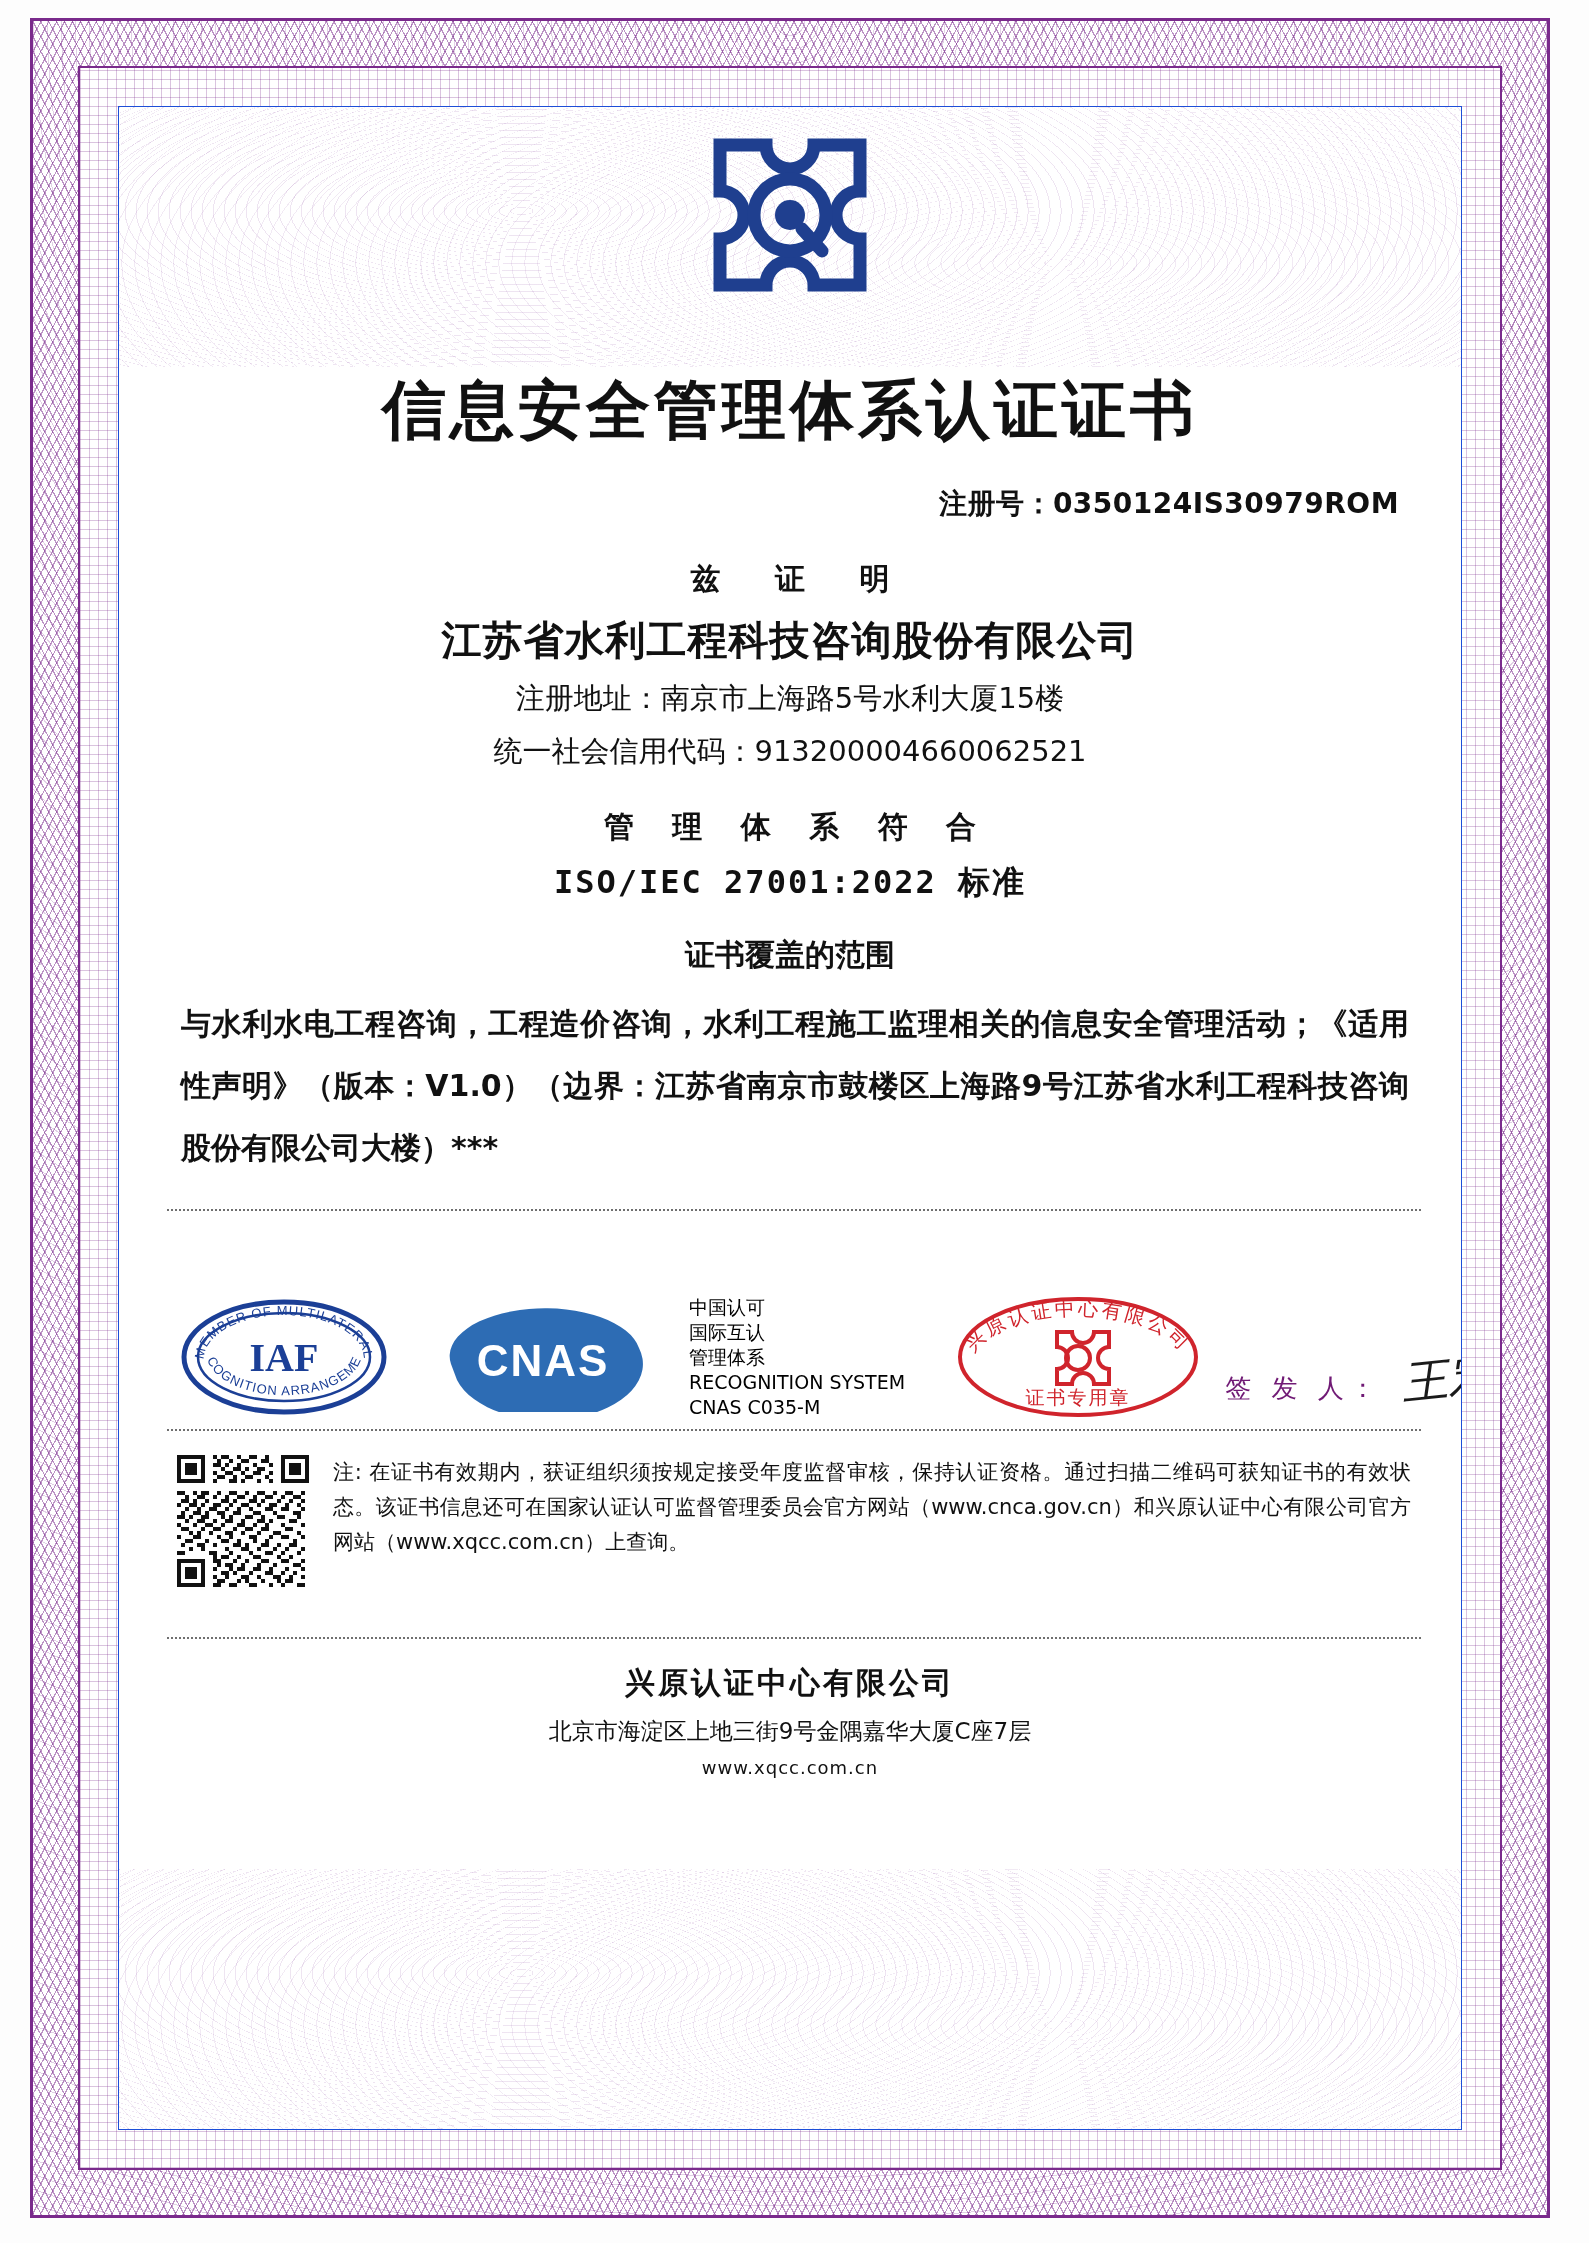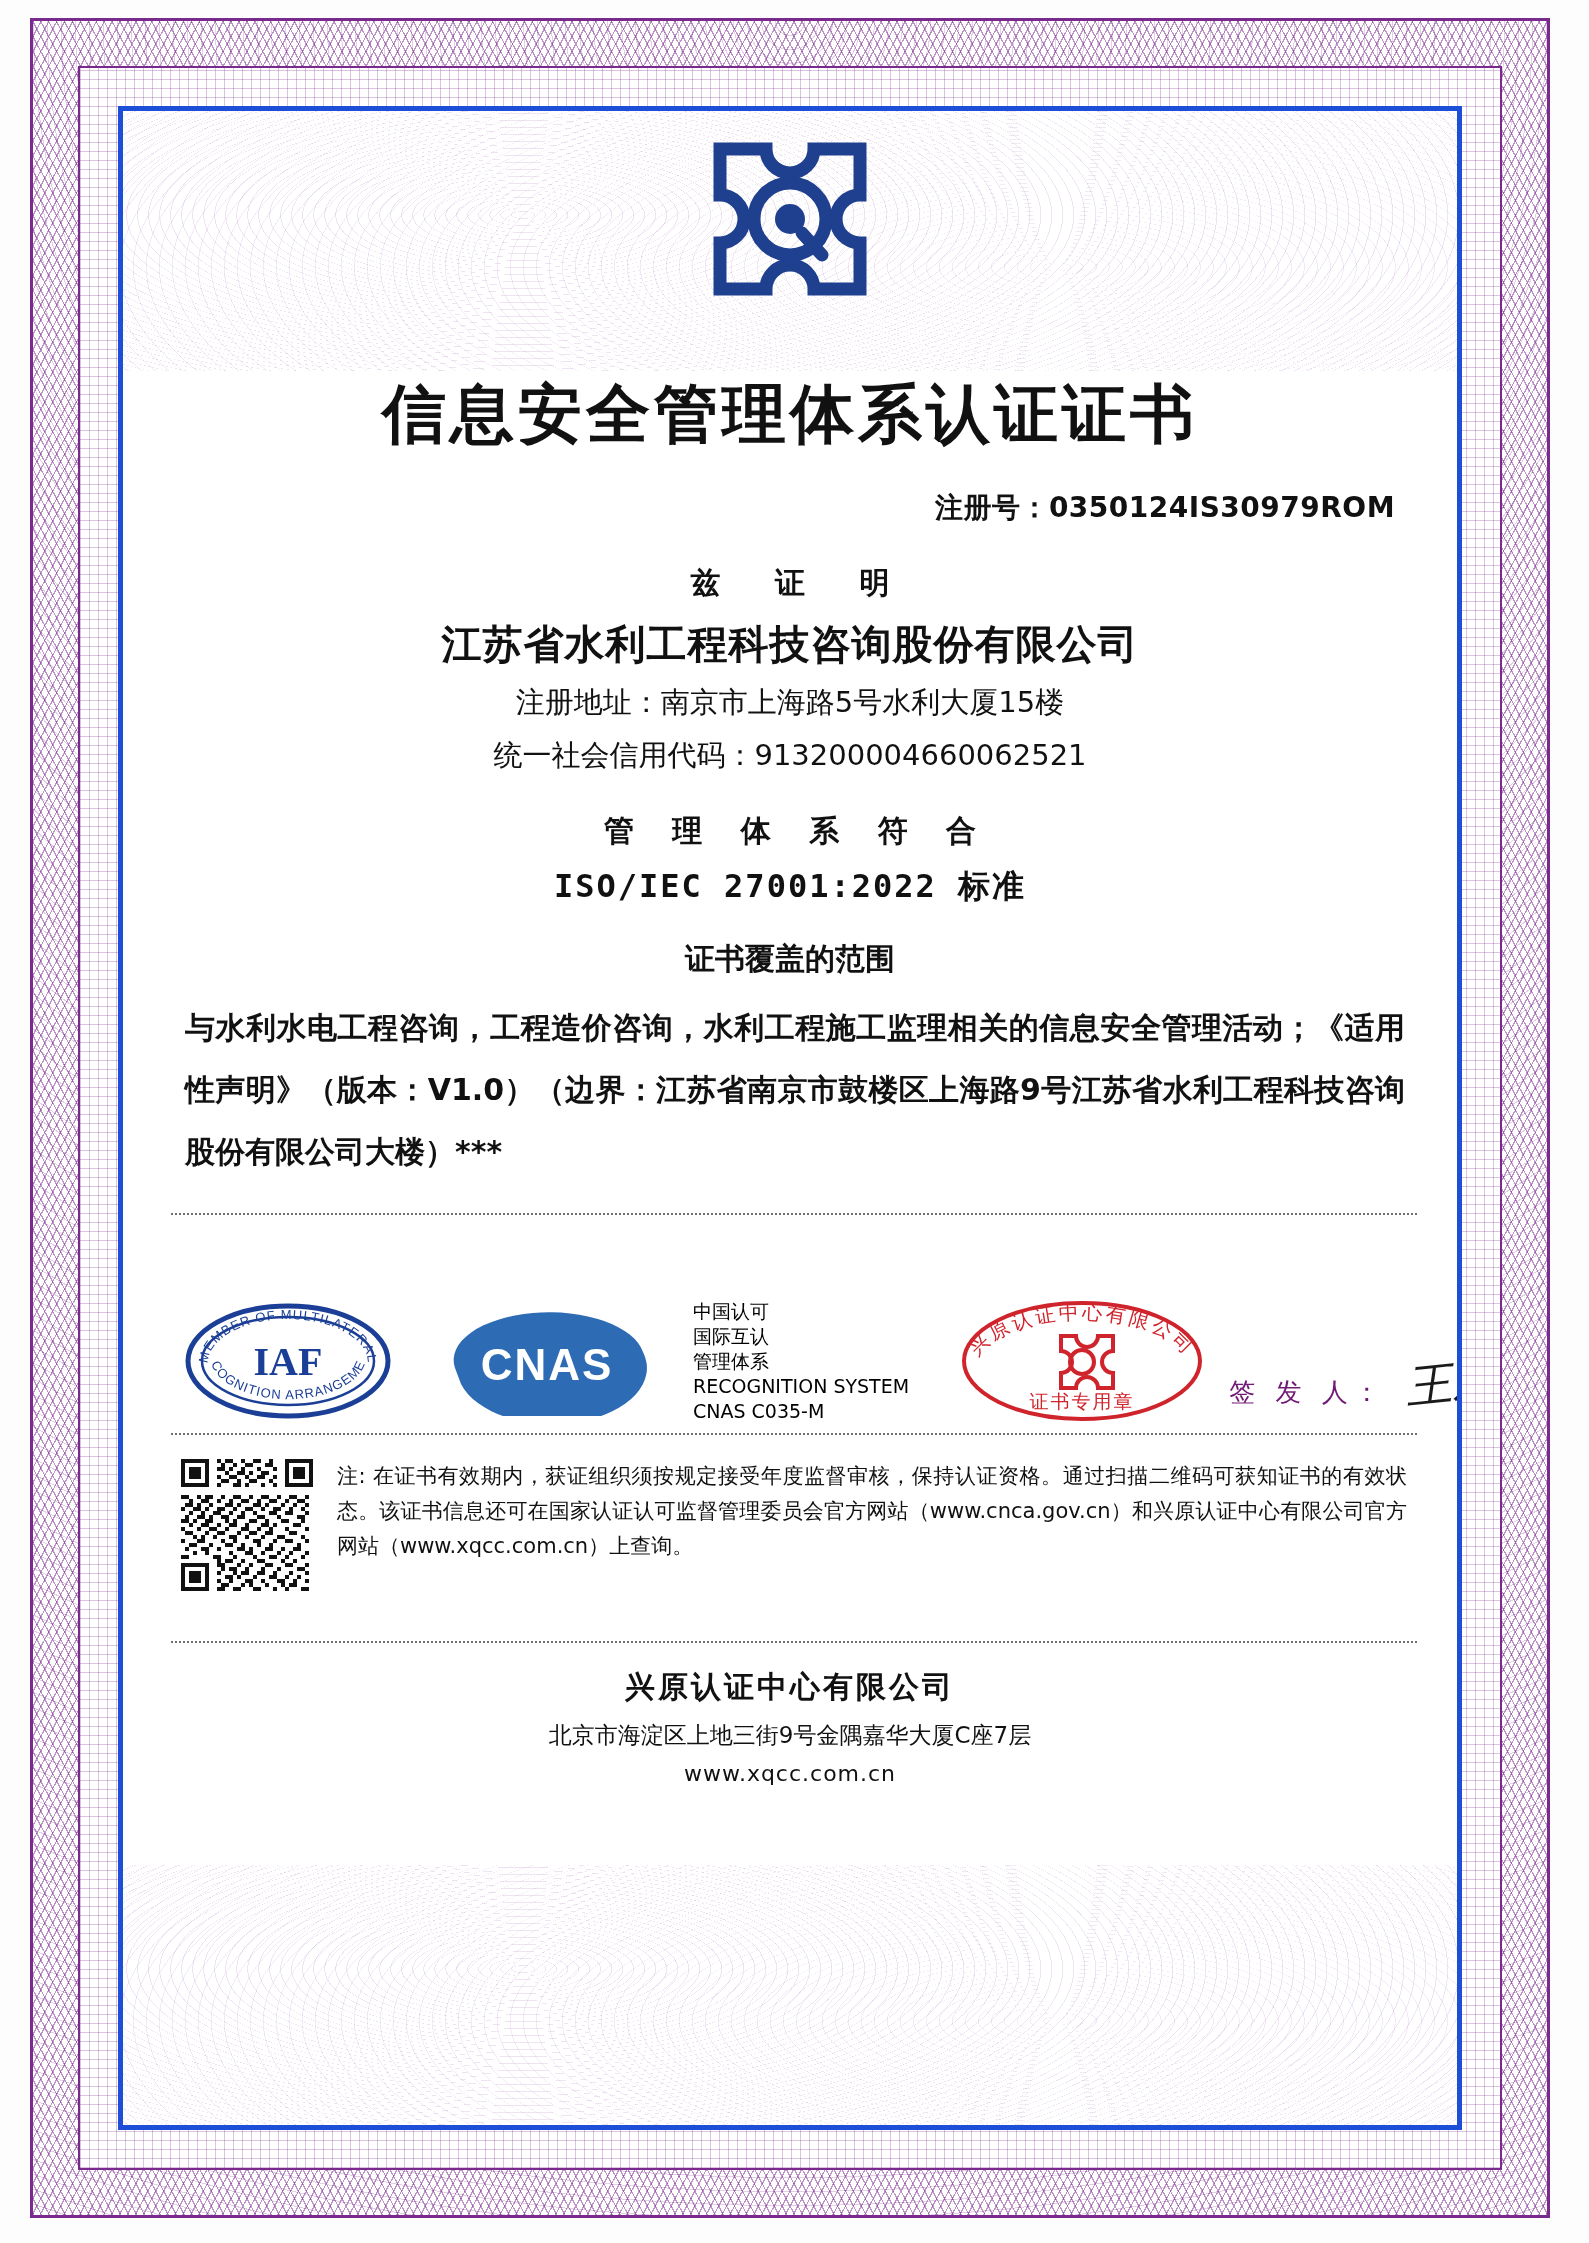--- a/index.html
+++ b/index.html
@@ -52,21 +52,21 @@
     box-sizing: border-box;
   }
 
   .inner-white {
     position: absolute;
     left: 118px;
     top: 106px;
     width: 1344px;
     height: 2024px;
     background: #ffffff;
-    border: 5px solid #1d4ed8;
+    border: 1px solid #1d4ed8;
     box-sizing: border-box;
     overflow: hidden;
   }
 
   
   .watermark-top, .watermark-bottom {
     position: absolute;
     left: 0;
     width: 100%;
     height: 260px;
@@ -312,21 +312,21 @@
     letter-spacing: 3px;
     color: #111;
   }
   .footer-addr {
     margin-top: 12px;
     font-size: 23px;
     color: #111;
   }
   .footer-url {
     margin-top: 10px;
-    font-size: 22px;
+    font-size: 18px;
     color: #111;
     letter-spacing: 1px;
   }
 </style>
 </head>
 <body>
 
 <div class="cert-page">
 
   <div class="guilloche-outer"></div>

